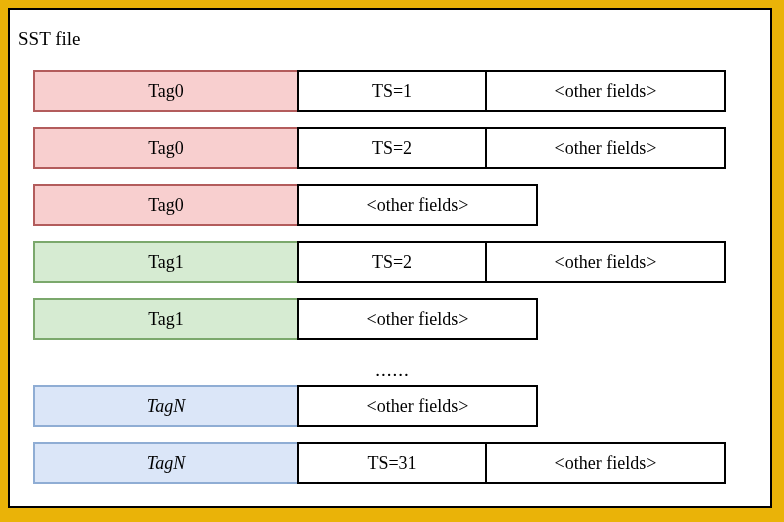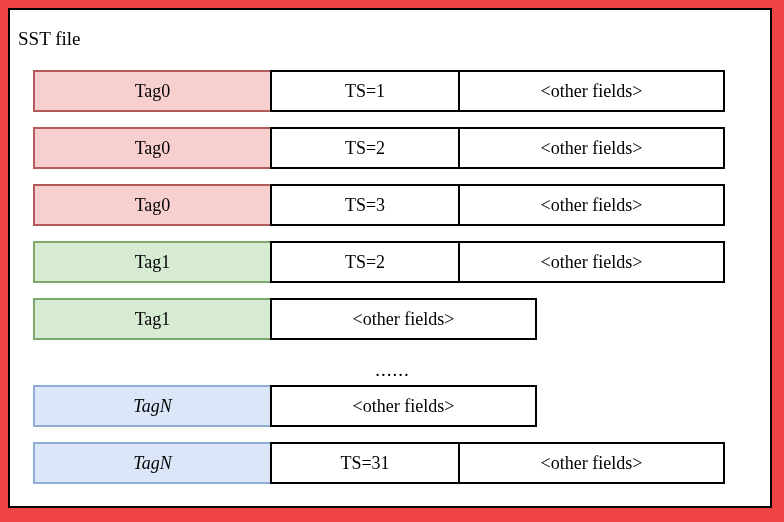--- a/index.html
+++ b/index.html
@@ -12,21 +12,21 @@
     height: 522px;
     font-family: "Liberation Serif", "DejaVu Serif", serif;
     -webkit-font-smoothing: antialiased;
   }
 
   #canvas {
     position: relative;
     width: 784px;
     height: 522px;
     overflow: hidden;
-    background: #ef4444;
+    background: #eab308;
   }
 
   
   .sst-box {
     position: absolute;
     left: 8px;
     top: 8px;
     width: 764px;
     height: 500px;
     box-sizing: border-box;
@@ -61,30 +61,30 @@
     align-items: center;
     justify-content: center;
     font-size: 18px;
     line-height: 20px;
     color: #000000;
     background: #ffffff;
     white-space: nowrap;
   }
 
   .cell-tag {
-    width: 239px;
+    width: 266px;
     border: 2px solid #000000;
   }
   .cell-ts {
     width: 190px;
     border: 2px solid #000000;
     margin-left: -2px;
   }
   .cell-other {
-    width: 267px;
+    width: 241px;
     border: 2px solid #000000;
     margin-left: -2px;
   }
 
   
   .tag-pink {
     background: #f8cfcf;
     border-color: #b35c5c;
   }
   .tag-green {
@@ -130,21 +130,20 @@
     </div>
 
     <div class="record-row" style="top:117px;">
       <div class="cell cell-tag tag-pink">Tag0</div>
       <div class="cell cell-ts">TS=2</div>
       <div class="cell cell-other">&lt;other fields&gt;</div>
     </div>
 
     <div class="record-row" style="top:174px;">
       <div class="cell cell-tag tag-pink">Tag0</div>
-      <div class="cell cell-ts">TS=3</div>
       <div class="cell cell-other">&lt;other fields&gt;</div>
     </div>
 
     <div class="record-row" style="top:231px;">
       <div class="cell cell-tag tag-green">Tag1</div>
       <div class="cell cell-ts">TS=2</div>
       <div class="cell cell-other">&lt;other fields&gt;</div>
     </div>
 
     <div class="record-row" style="top:288px;">

